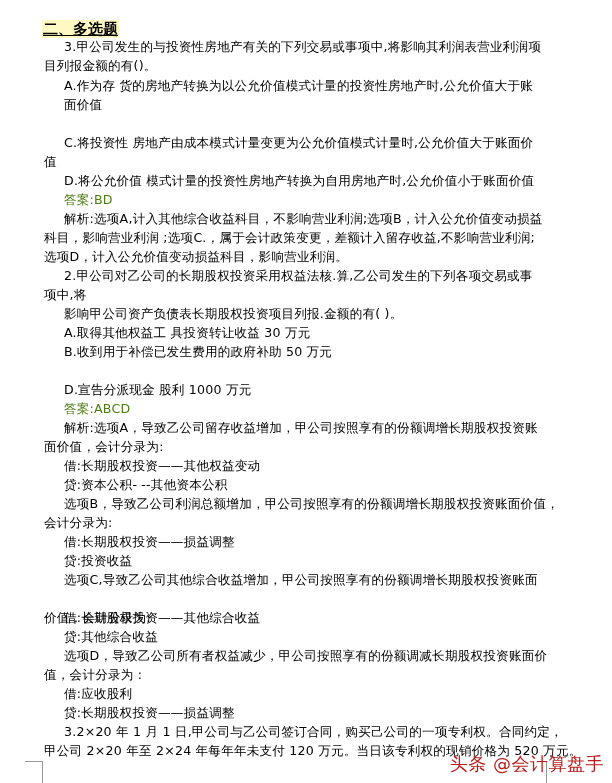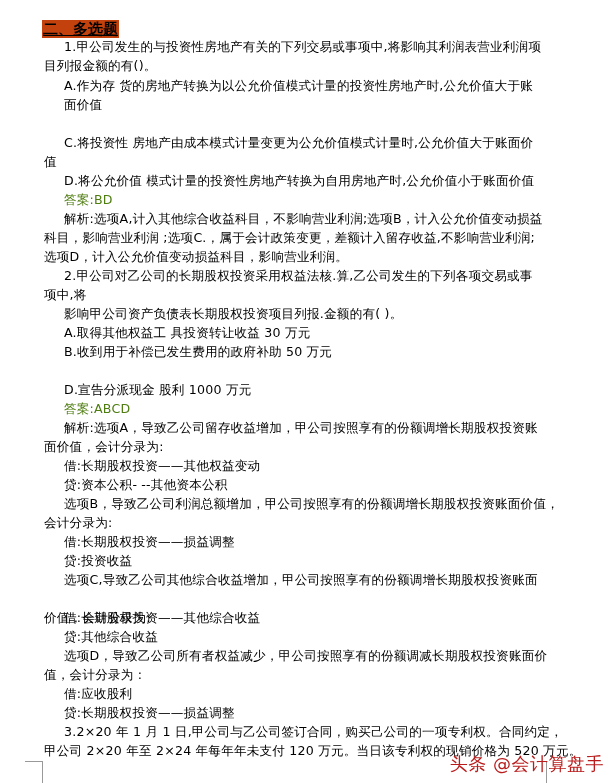--- a/index.html
+++ b/index.html
@@ -2,34 +2,34 @@
 <html><head>
 <meta charset="utf-8">
 <style>
   html, body { margin: 0; padding: 0; background: #ffffff; }
   body { width: 612px; height: 783px; position: relative; overflow: hidden;
          font-family: "DejaVu Sans", sans-serif; color: #000; }
   .page { position: absolute; left: 0; top: 0; width: 612px; height: 783px; }
   .line { position: absolute; left: 44px; font-size: 12.6px; line-height: 19px; white-space: nowrap; letter-spacing: 0.2px; }
   .ind { left: 64px; }
   .heading { position: absolute; left: 42px; top: 20px; font-size: 15px; font-weight: bold;
-             background: #c2410c; text-decoration: underline; padding: 0 1px; line-height: 18px; }
+             background: #fef9c3; text-decoration: underline; padding: 0 1px; line-height: 18px; }
   .red { color: #4d7c0f; }
   .watermark { position: absolute; right: 8px; top: 752px; font-size: 18px; color: #b91c1c; letter-spacing: 0.5px; }
   .corner-left { position: absolute; left: 42px; top: 761px; width: 1px; height: 22px; background: #999; }
   .corner-left-h { position: absolute; left: 25px; top: 761px; width: 18px; height: 1px; background: #999; }
   .corner-right { position: absolute; left: 546px; top: 761px; width: 1px; height: 22px; background: #999; }
 </style>
 </head>
 <body>
 
 <div class="page">
   <div class="heading">二、多选题</div>
 
-  <div class="line ind" style="top:37px">1.甲公司发生的与投资性房地产有关的下列交易或事项中,将影响其利润表营业利润项</div>
+  <div class="line ind" style="top:37px">3.甲公司发生的与投资性房地产有关的下列交易或事项中,将影响其利润表营业利润项</div>
   <div class="line" style="top:56px">目列报金额的有()。</div>
   <div class="line ind" style="top:76px">A.作为存  货的房地产转换为以公允价值模式计量的投资性房地产时,公允价值大于账</div>
   <div class="line ind" style="top:95px">面价值</div>
   <div class="line ind" style="top:133px">C.将投资性  房地产由成本模式计量变更为公允价值模式计量时,公允价值大于账面价</div>
   <div class="line" style="top:152px">值</div>
   <div class="line ind" style="top:171px">D.将公允价值  模式计量的投资性房地产转换为自用房地产时,公允价值小于账面价值</div>
   <div class="line ind red" style="top:190px">答案:BD</div>
   <div class="line ind" style="top:209px">解析:选项A,计入其他综合收益科目，不影响营业利润;选项B，计入公允价值变动损益</div>
   <div class="line" style="top:228px">科目，影响营业利润  ;选项C.，属于会计政策变更，差额计入留存收益,不影响营业利润;</div>
   <div class="line" style="top:247px">选项D，计入公允价值变动损益科目，影响营业利润。</div>

